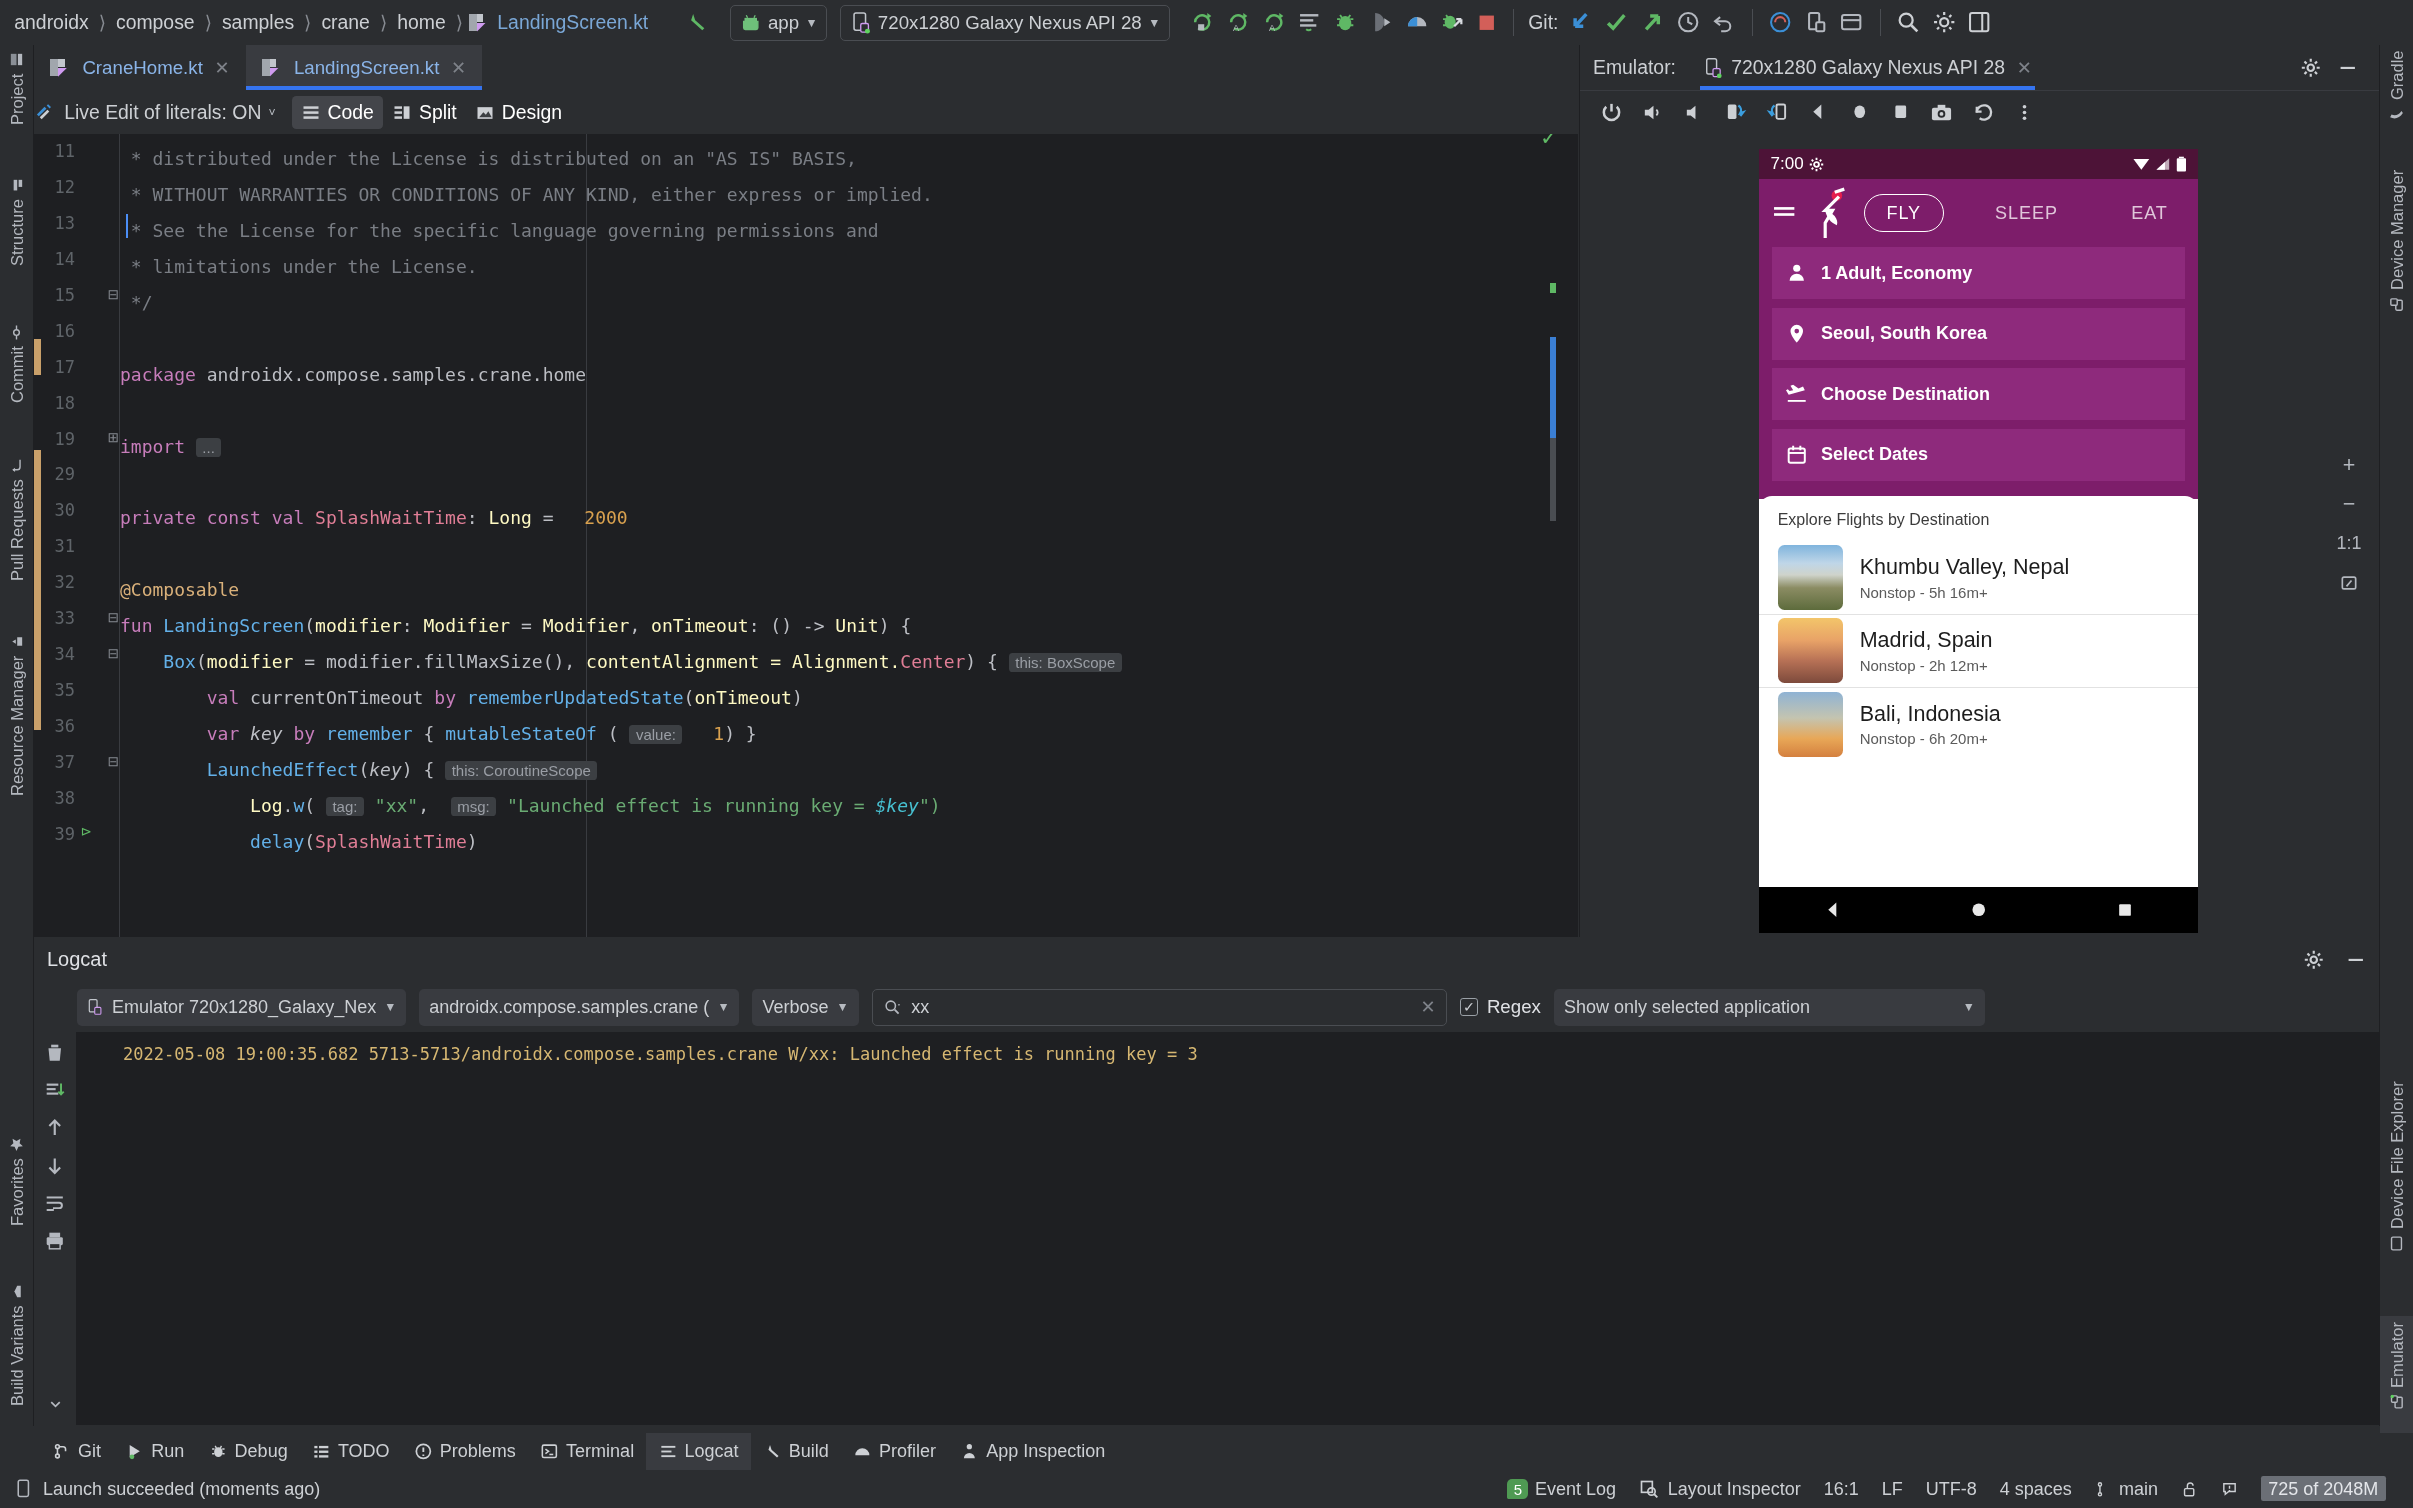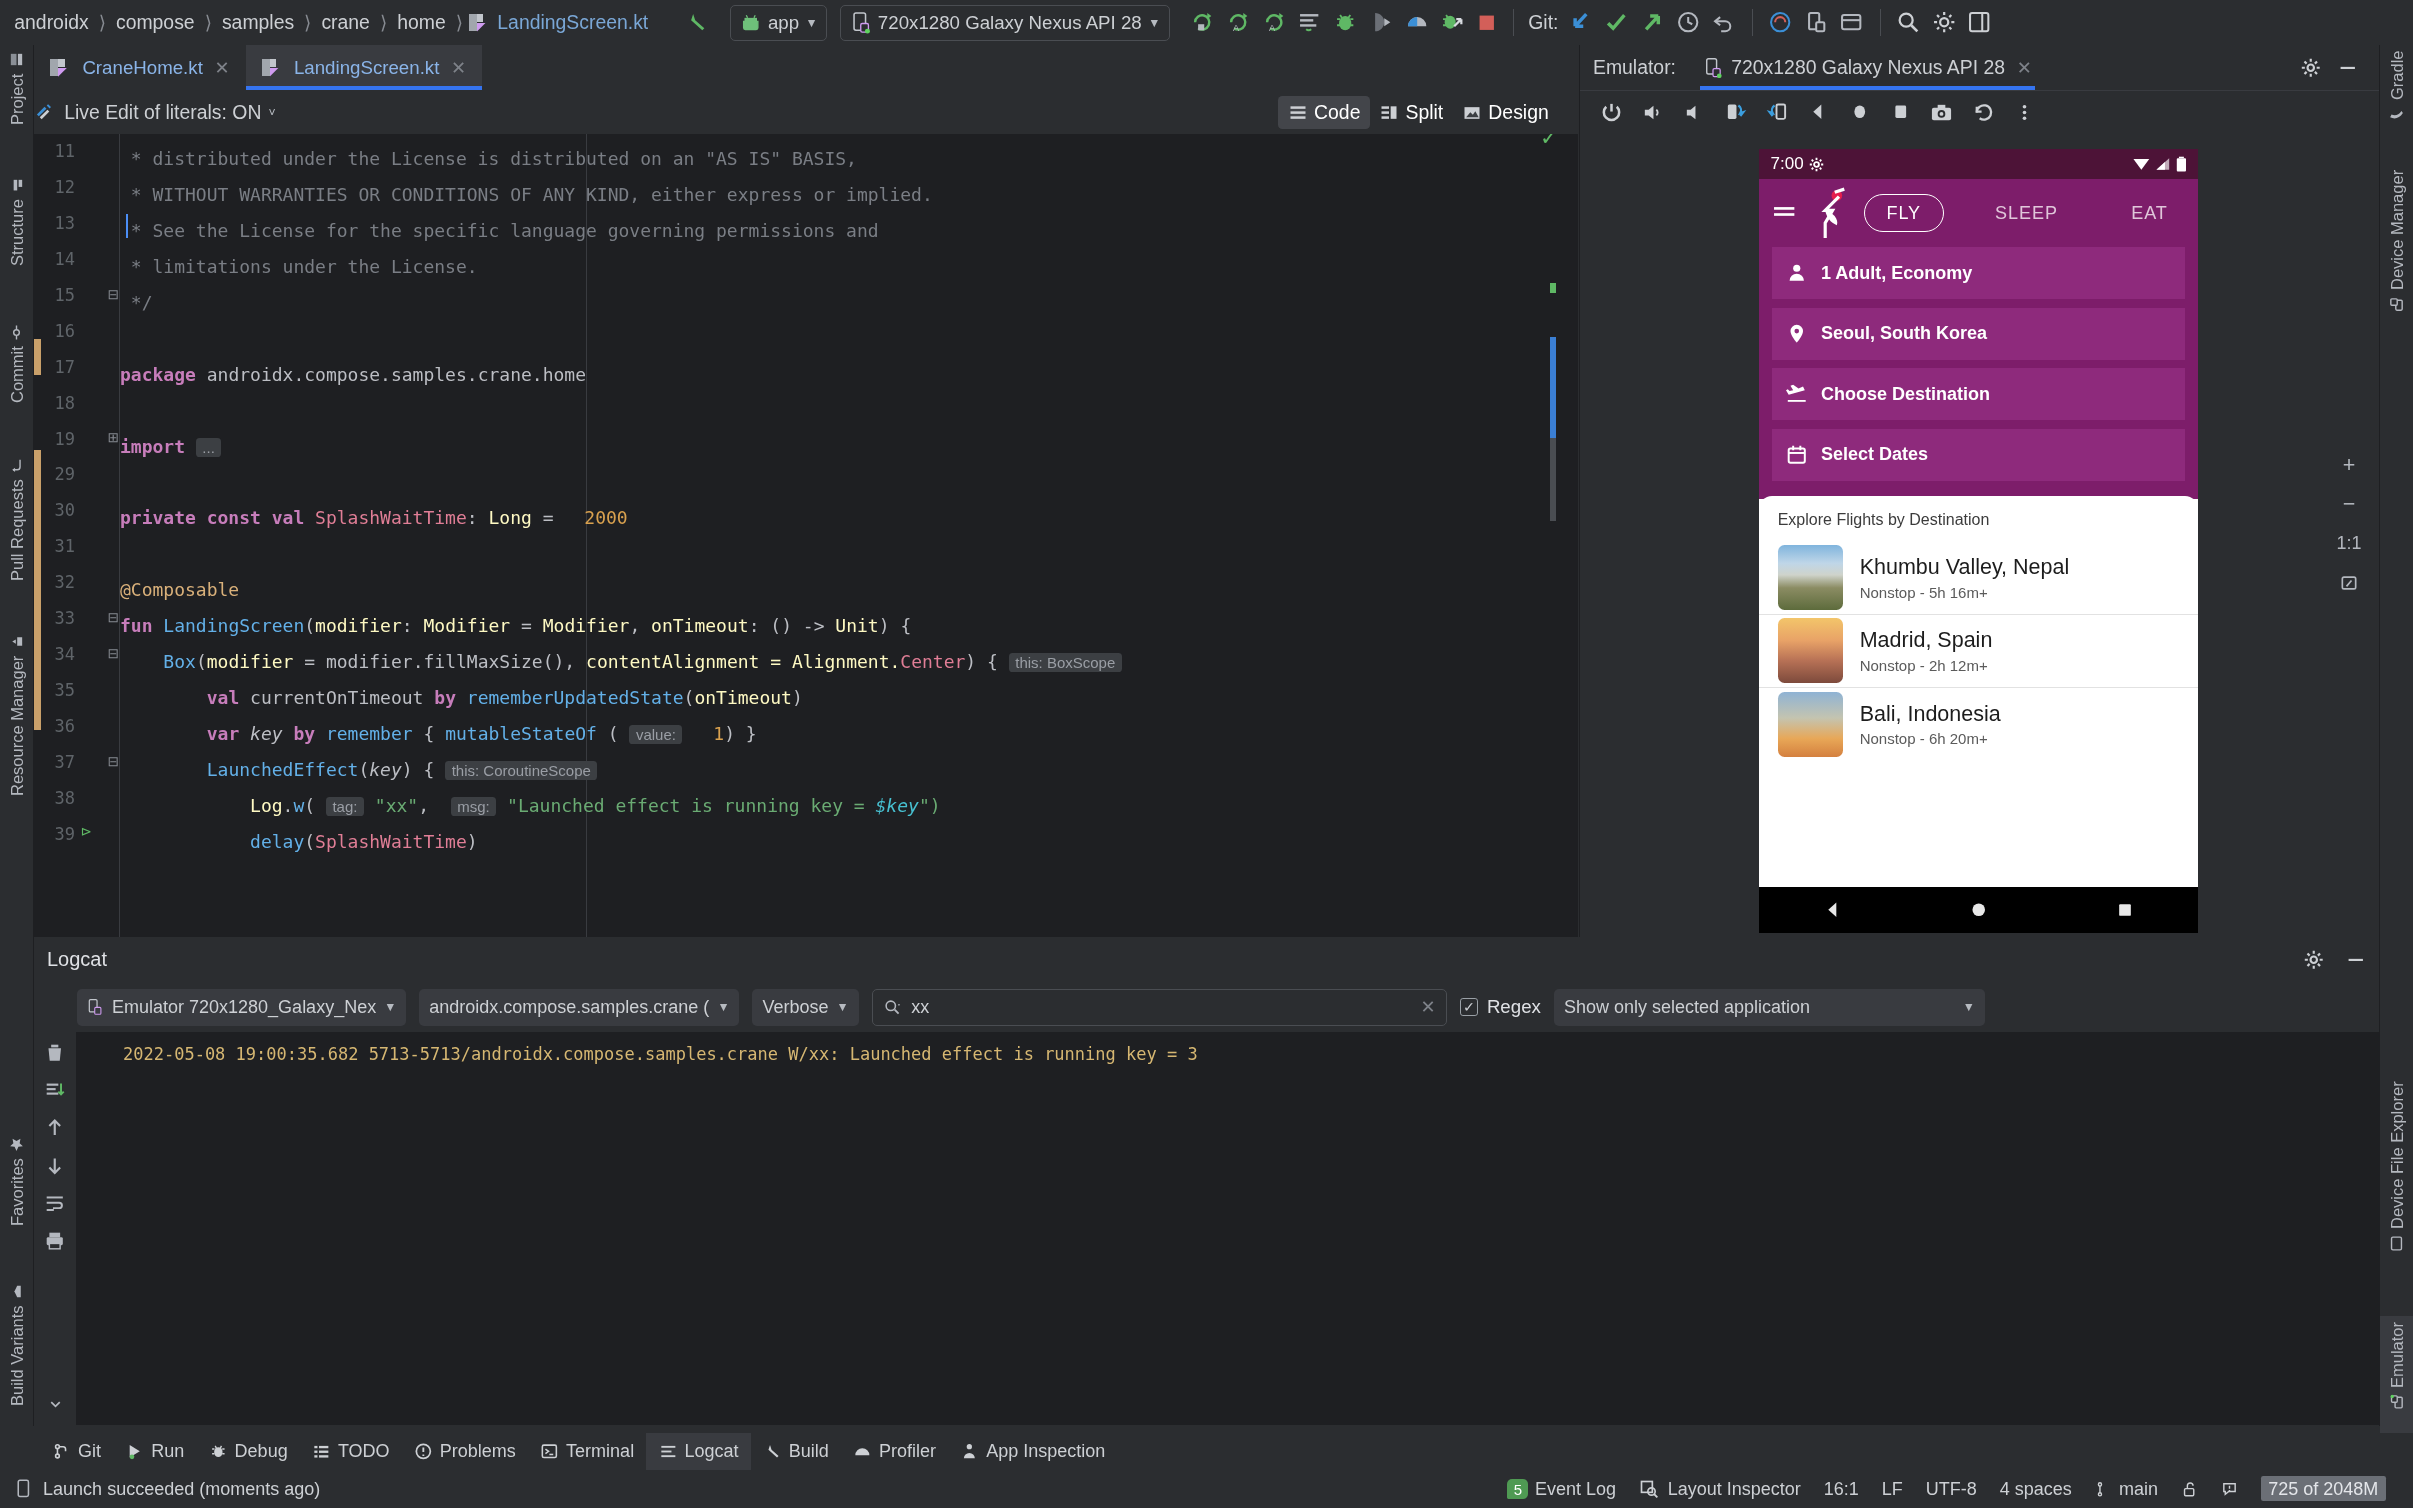--- a/index.html
+++ b/index.html
@@ -79,21 +79,21 @@
   .etab.active { background: #393b40; }
   .etab.active::after {
     content: ""; position: absolute; left: 0; bottom: 0; width: 100%; height: 3.6px;
     background: #3574f0;
   }
   .tabx { color: #7e8289; font-size: 18px; margin-left: 3.6px; }
 
   #editor-subbar {
     position: absolute; left: 0; top: 45px; width: 100%; height: 45px;
     background: #2b2d30; display: flex; align-items: center;
-    justify-content: space-between; padding-right: 20px; gap: 0;
+    justify-content: flex-start; padding-right: 20px; gap: 0;
   }
   .liveedit { display: flex; align-items: center; gap: 7.2px; font-size: 19.4px; color: #cdd0d4; }
   .viewgroup { display: flex; align-items: center; margin-left: 16px; }
   .viewbtn {
     display: flex; align-items: center; gap: 6.5px; font-size: 19.4px; color: #ffffff;
     padding: 5px 9.3px; border-radius: 4.3px;
   }
   .viewbtn.sel { background: #43454a; }
 
   #code-area {
@@ -112,21 +112,21 @@
     position: absolute; left: 72px; width: 14.4px; height: 14.4px;
     color: #868a91; font-size: 13.6px; text-align: center; line-height: 13px;
   }
   #code-text {
     position: absolute; left: 86px; top: 0; width: 100%; height: 100%;
     font-family: "DejaVu Sans Mono", monospace; font-size: 18px; line-height: 36px;
     white-space: pre;
   }
   .cl { position: absolute; left: 0; }
   .c-com { color: #7a7e85; }
-  .c-key { color: #c77dbb; font-weight: bold; }
+  .c-key { color: #c77dbb; }
   .c-fn  { color: #63b0e8; }
   .c-par { color: #fef9c3; }
   .c-typ { color: #e07e96; }
   .c-str { color: #6aab73; }
   .c-num { color: #d9a14f; margin-left: 20px; }
   .c-txt { color: #bcbec4; }
   .c-ann { color: #d9b07a; }
   .c-itl { color: #bcbec4; font-style: italic; }
   .c-tmp { color: #47c0d1; font-style: italic; }
   .hint {

